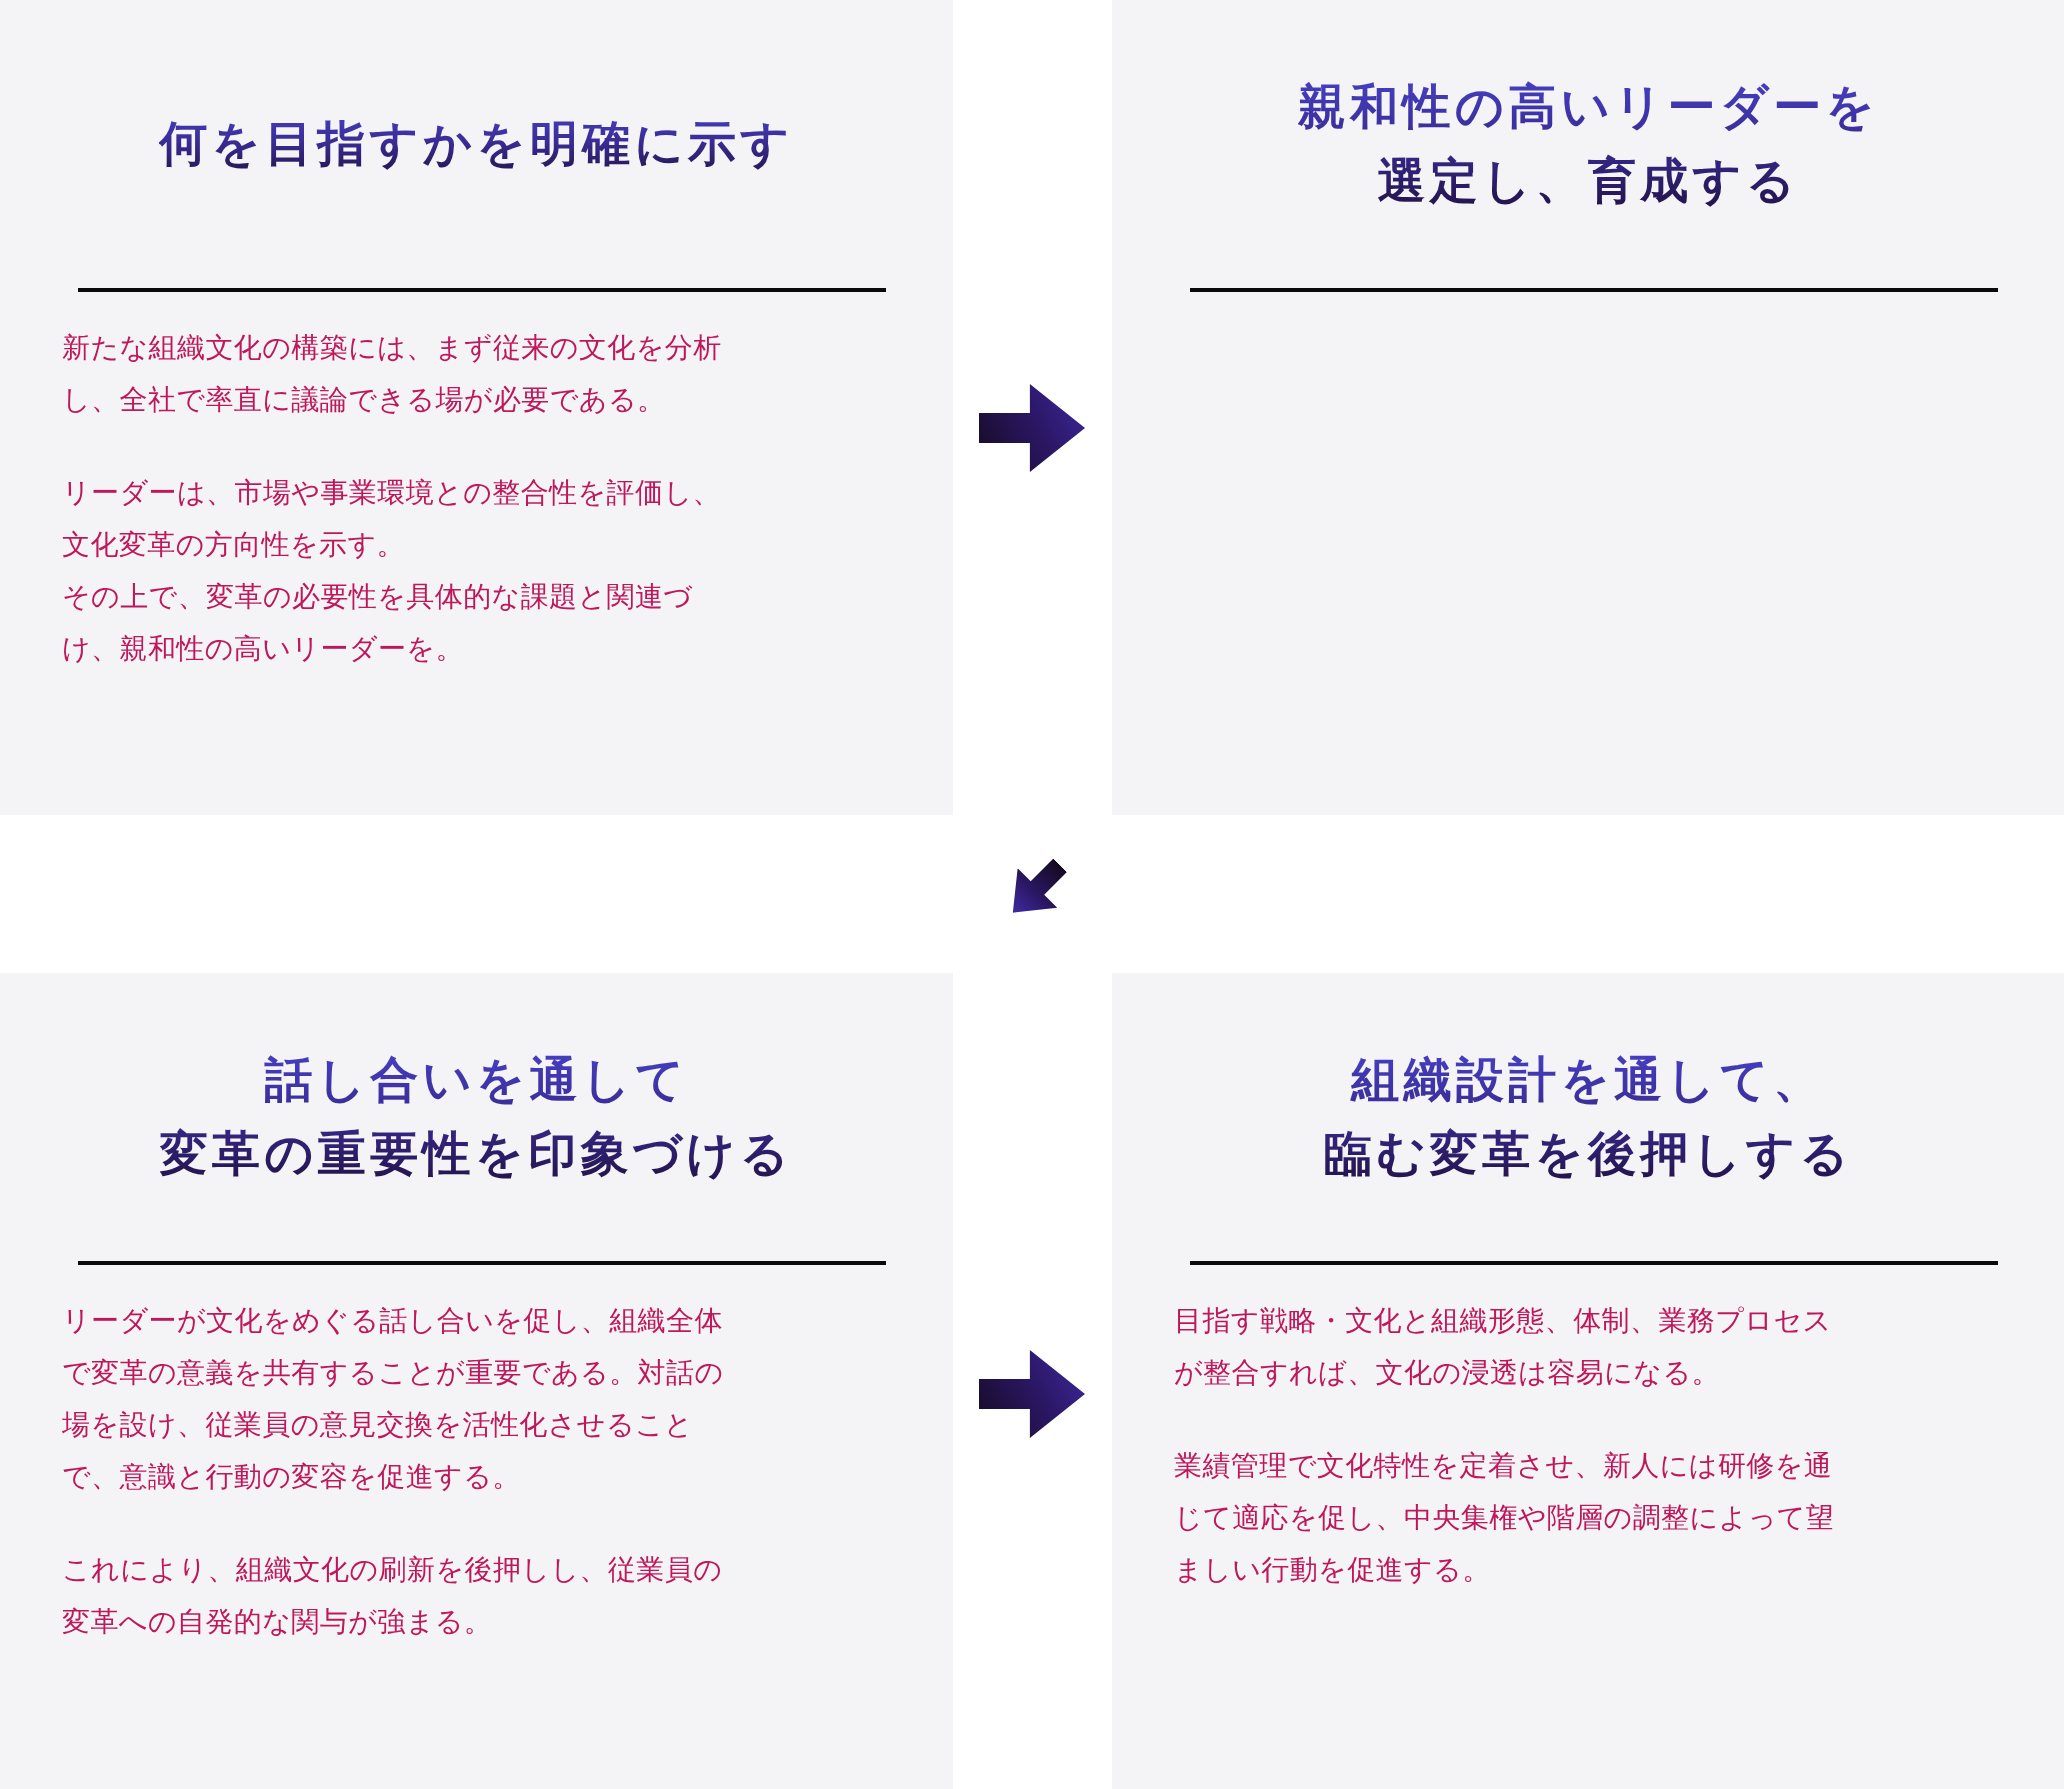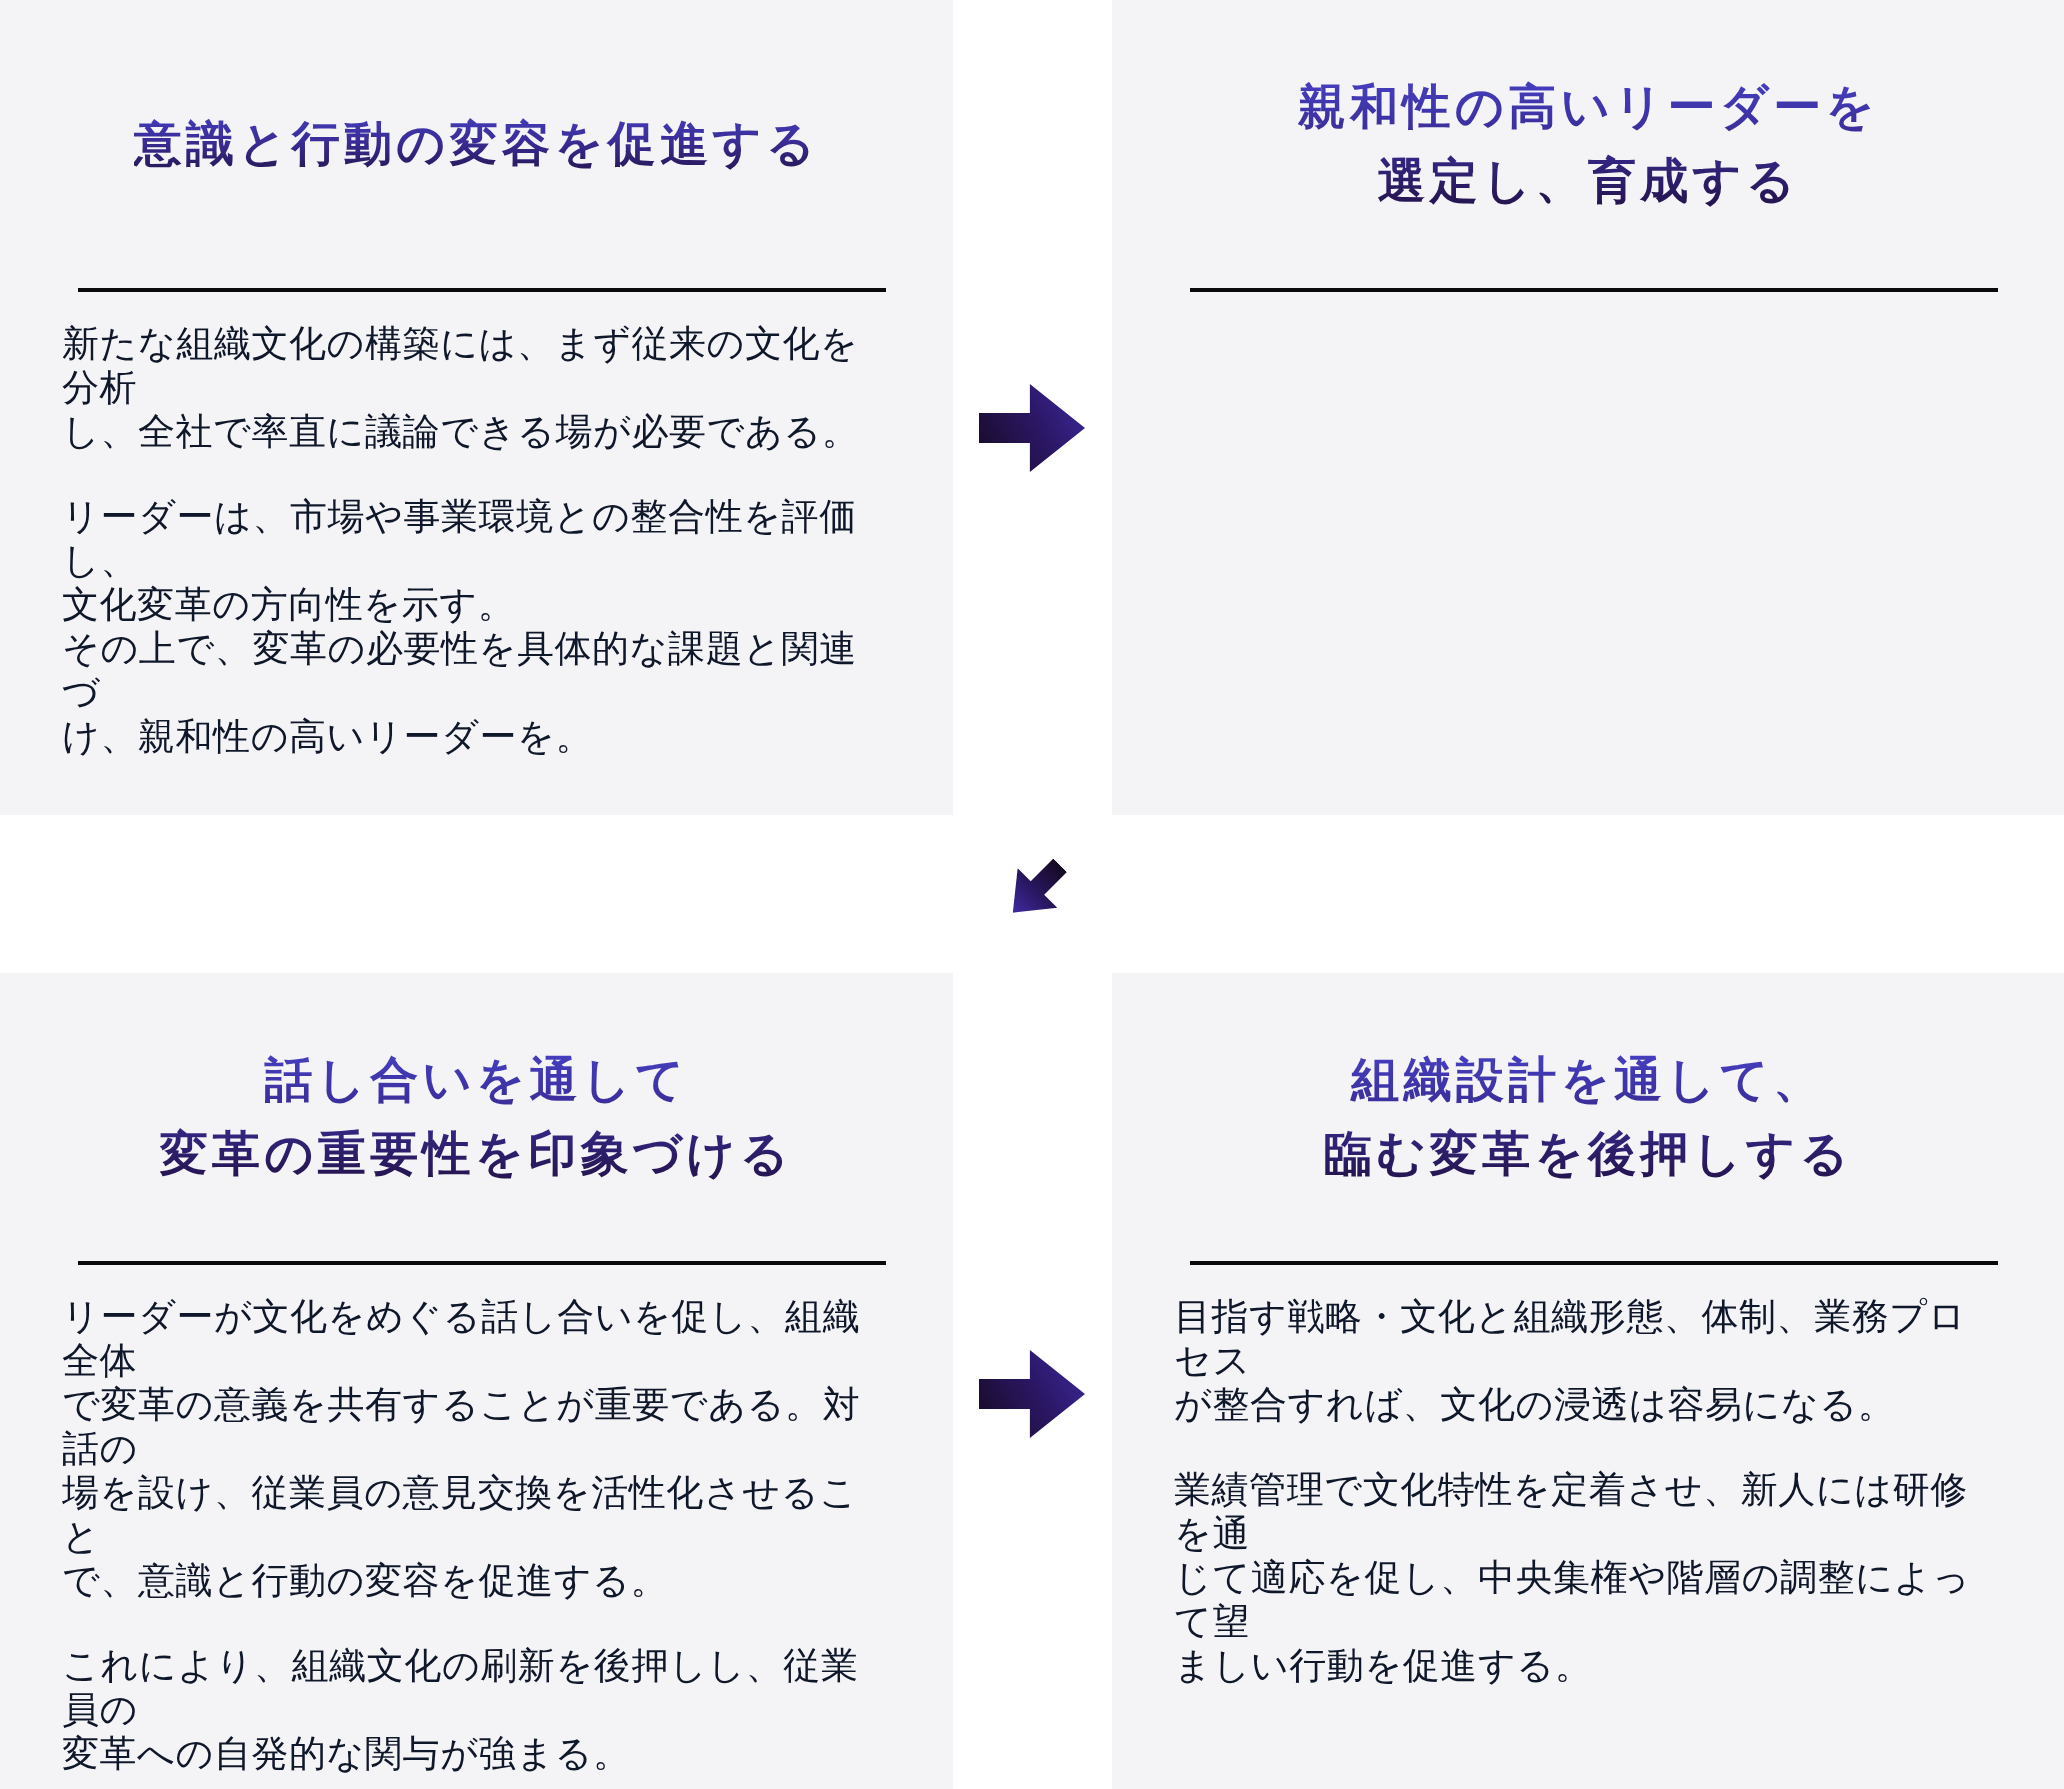--- a/index.html
+++ b/index.html
@@ -55,23 +55,23 @@
 
   .body {
     position: absolute;
     top: 322px;
     left: 62px;
     right: 62px;
   }
   .body p {
     margin: 0 0 41px 0;
     white-space: pre-line;
-    font-size: 37px;
-    line-height: 44px;
-    color: #0f172a;
+    font-size: 28px;
+    line-height: 52px;
+    color: #be185d;
     letter-spacing: 0.015em;
   }
 
   .arrow {
     position: absolute;
     width: 106px;
     height: 88px;
     clip-path: polygon(0 33%, 48% 33%, 48% 0, 100% 50%, 48% 100%, 48% 67%, 0 67%);
     background: linear-gradient(60deg, #150a22 0%, #2b1765 55%, #3e2aa0 100%);
   }
@@ -84,21 +84,21 @@
     background: linear-gradient(90deg, #150a22 0%, #2a1762 55%, #3f2ba2 100%);
   }
 </style>
 </head>
 <body>
 
 <div class="canvas">
 
   <section class="panel p1">
     <div class="title-wrap">
-      <span class="title-text">意識と行動の変容を促進する</span>
+      <span class="title-text">何を目指すかを明確に示す</span>
     </div>
     <div class="divider"></div>
     <div class="body">
       <p>新たな組織文化の構築には、まず従来の文化を分析
 し、全社で率直に議論できる場が必要である。</p>
       <p>リーダーは、市場や事業環境との整合性を評価し、
 文化変革の方向性を示す。
 その上で、変革の必要性を具体的な課題と関連づ
 け、親和性の高いリーダーを。</p>
     </div>

